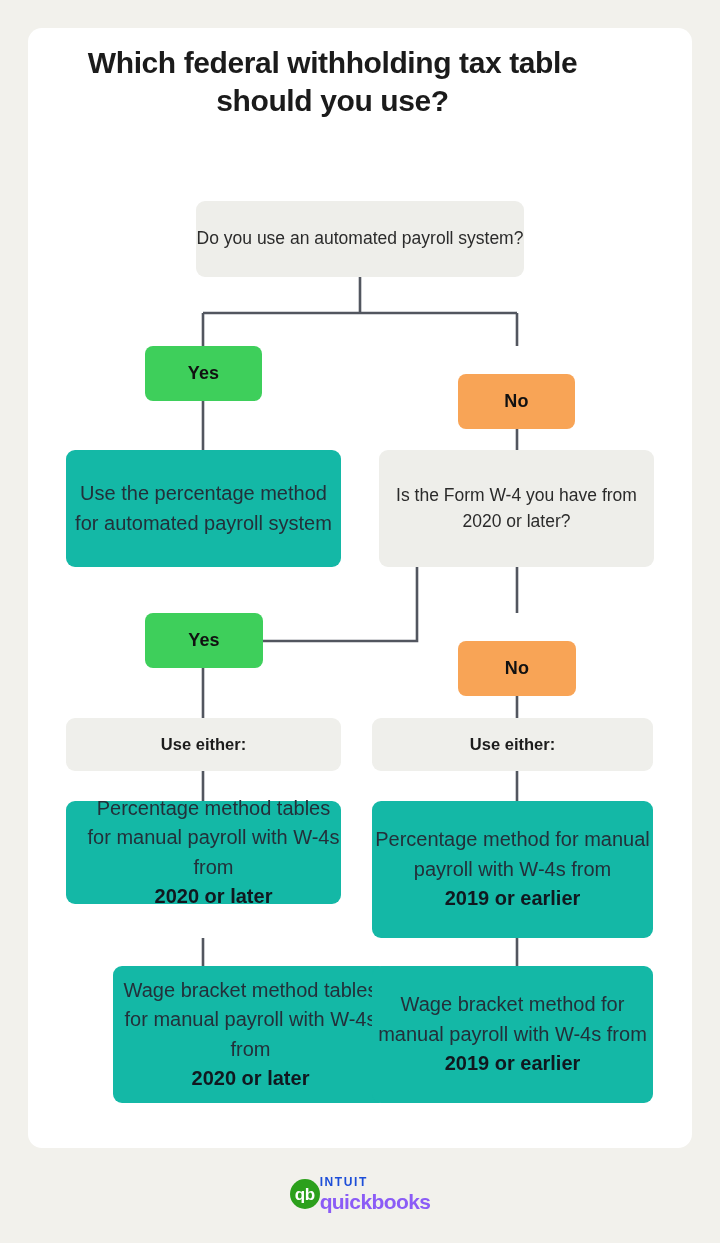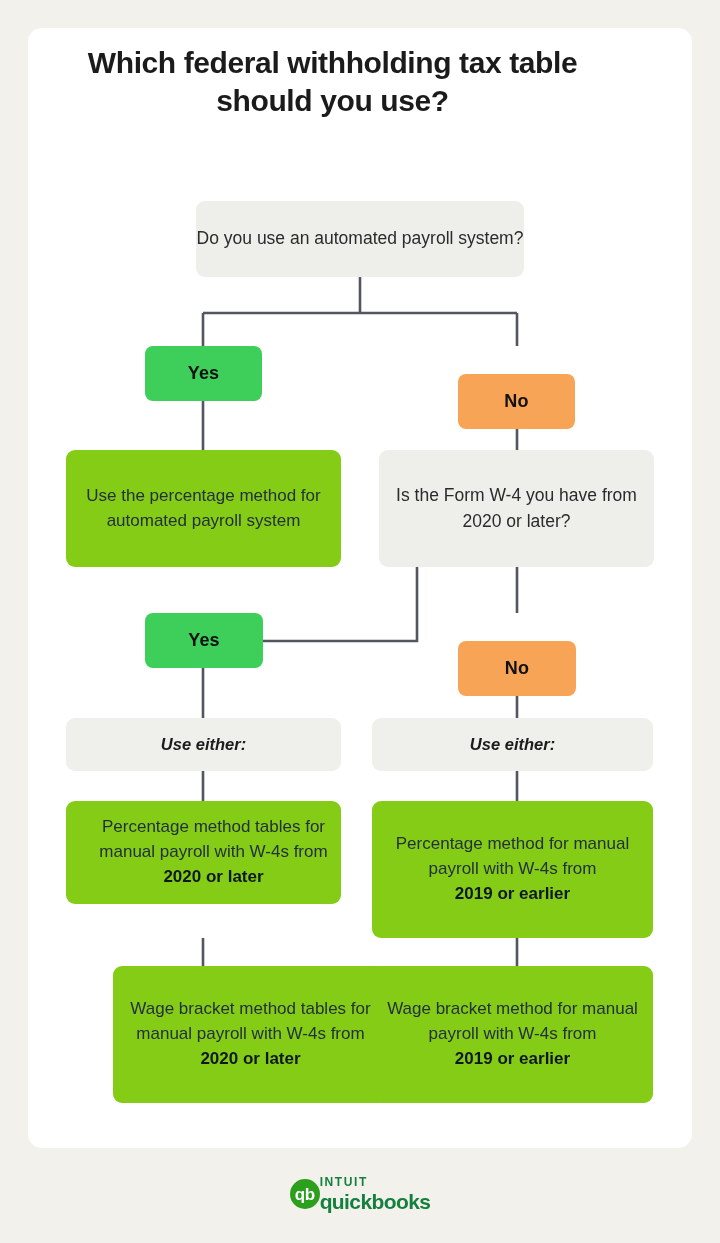--- a/index.html
+++ b/index.html
@@ -37,26 +37,26 @@
   .node span { display:block; width:100%; }
 
   .q-box {
     background:#eeeeea;
     color:#2b2b2b;
     font-size:17.5px; line-height:1.45;
   }
   .use-box {
     background:#efefeb;
     color:#1c1c1c;
-    font-size:16.5px; font-weight:600; line-height:1.4;font-style:italic;
+    font-size:16.5px; font-weight:600; line-height:1.4;
   }
   .result-box {
-    background:#84cc16;
+    background:#14b8a6;
     color:#23303a;
-    font-size:17px; line-height:1.47;
+    font-size:20px; line-height:1.47;
   }
   .result-box b { font-weight:bold; color:#10181f; }
 
   .pill {
     border-radius:8px;
     font-size:18px; font-weight:bold; color:#111111;
     letter-spacing:0.2px;
   }
   .pill-yes { background:#3ecf5b; }
   .pill-no  { background:#f8a456;margin-top:28px; }
@@ -68,25 +68,25 @@
   }
   .logo-mark {
     width:30px; height:30px; border-radius:50%;
     background:#2ca01c; color:#ffffff;
     display:flex; align-items:center; justify-content:center;
     font-size:17px; font-weight:bold; line-height:1;
     letter-spacing:-0.5px;
   }
   .logo-text { display:flex; flex-direction:column; line-height:1; }
   .logo-intuit {
-    font-size:12px; font-weight:bold; color:#15803d;
+    font-size:12px; font-weight:bold; color:#1d4ed8;
     letter-spacing:1.6px; margin-bottom:3px;
   }
   .logo-qb {
-    font-size:21px; font-weight:bold; color:#15803d;
+    font-size:21px; font-weight:bold; color:#8b5cf6;
     letter-spacing:-0.6px;
   }
 </style>
 </head>
 <body>
 
 <div id="root">
 
   <div class="card"></div>
 

